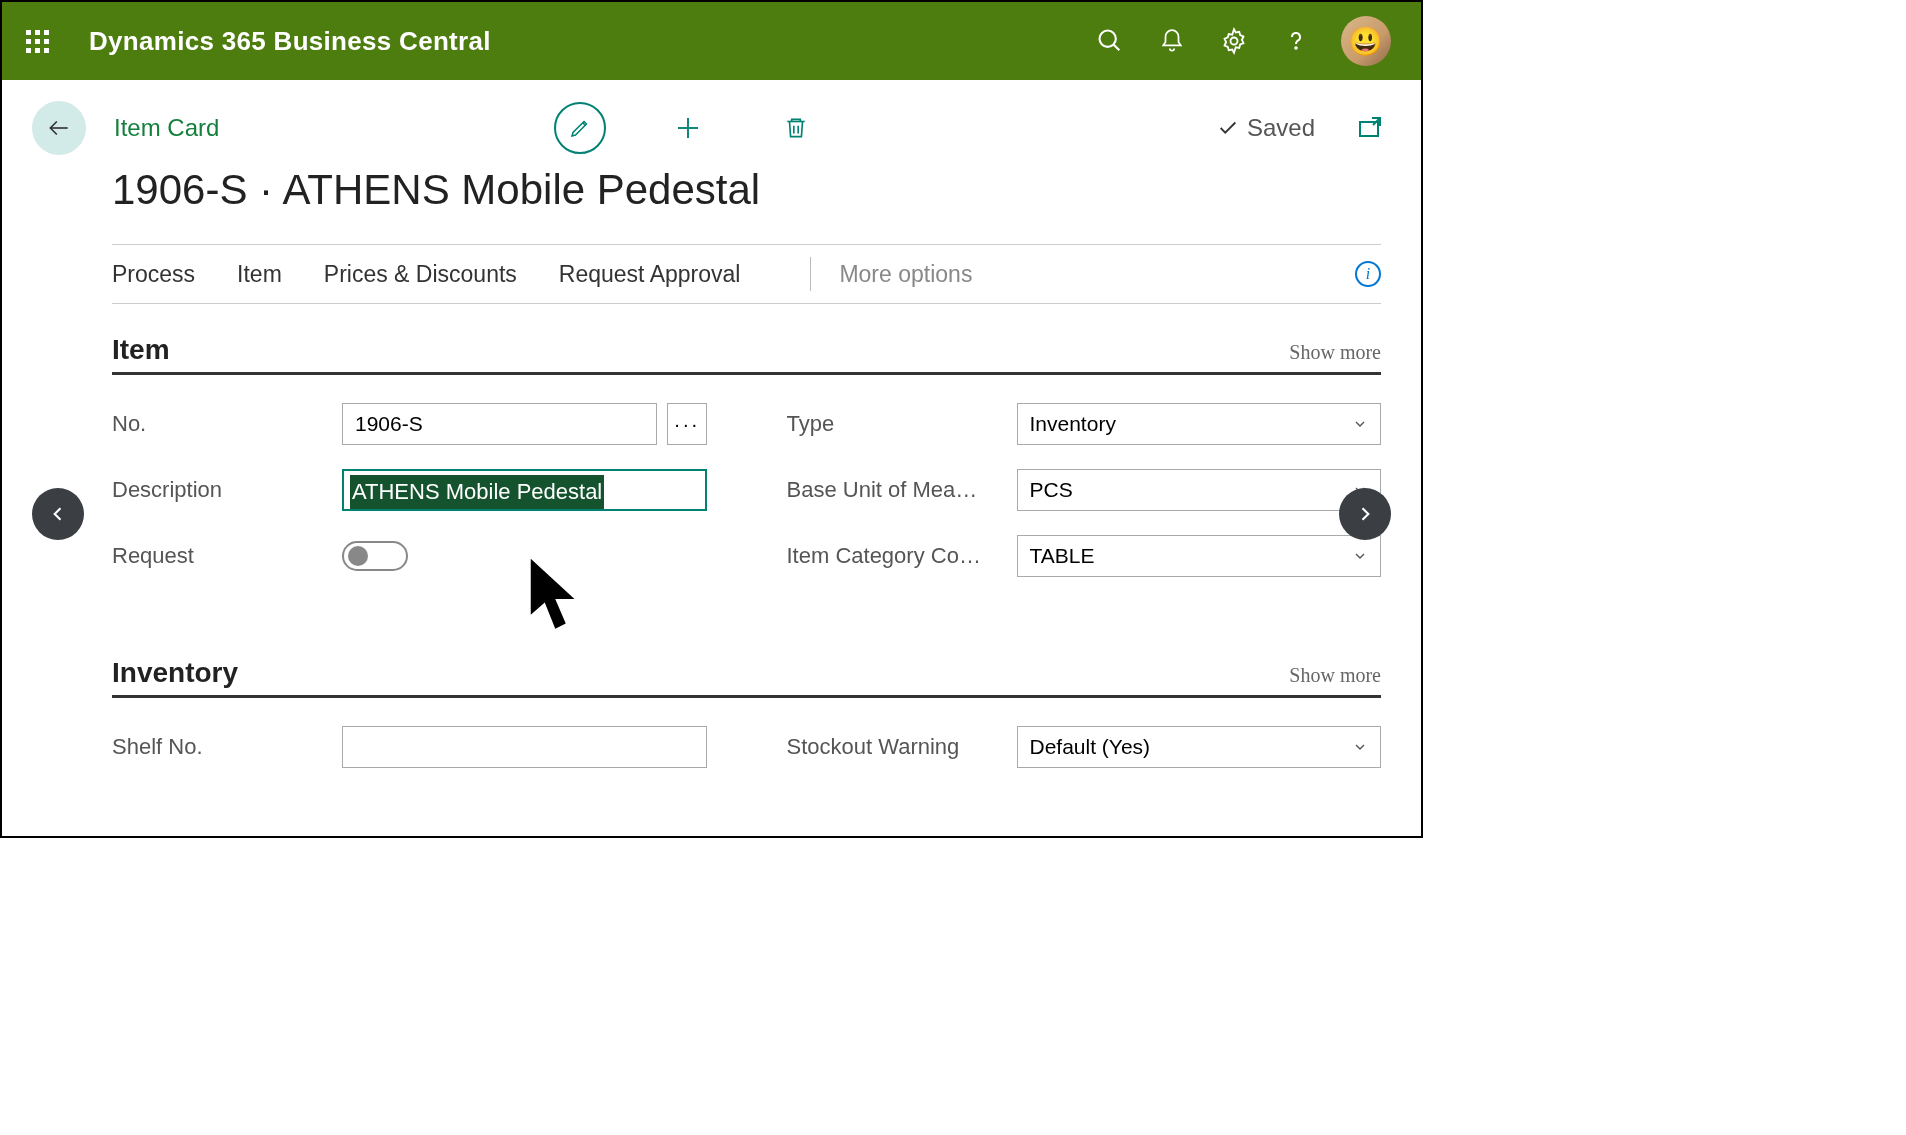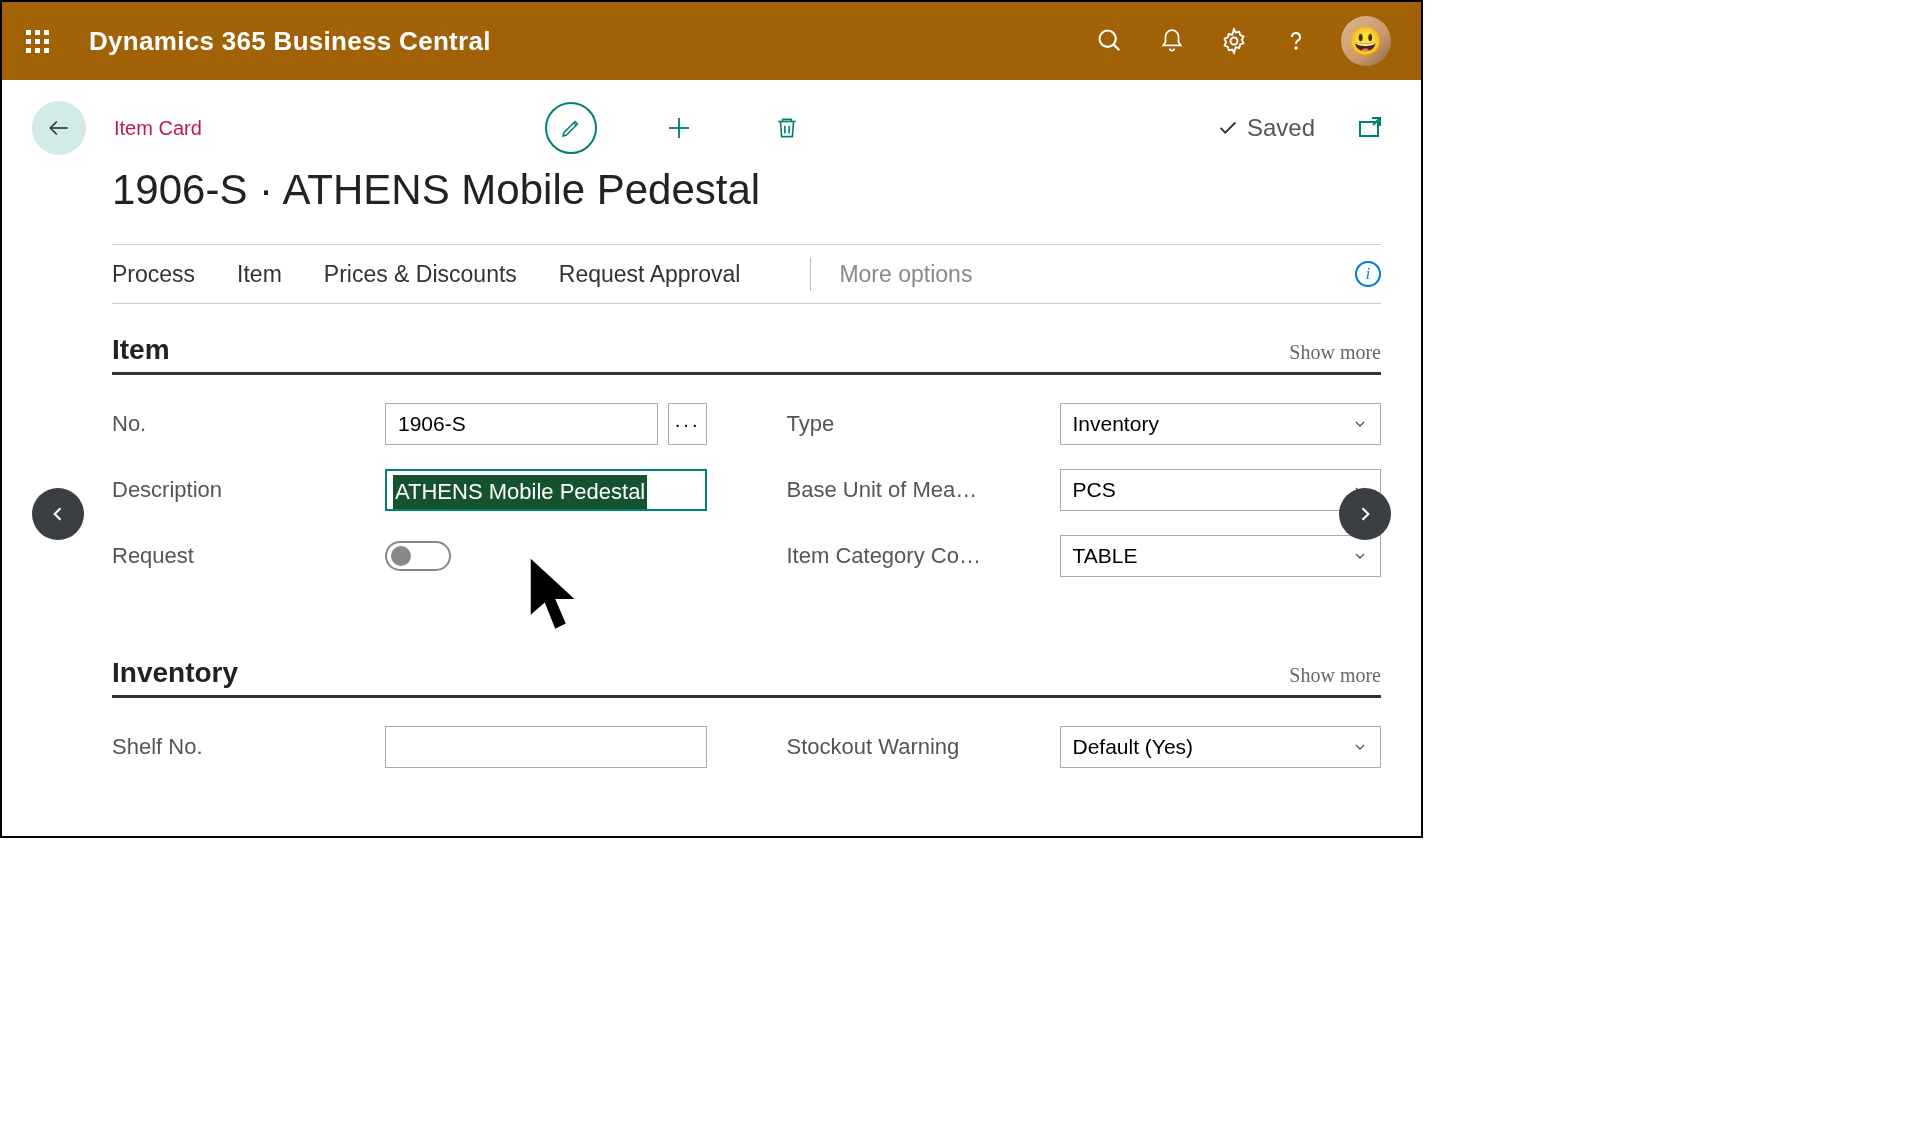--- a/index.html
+++ b/index.html
@@ -6,21 +6,21 @@
   body {
     font-family: 'Segoe UI', Tahoma, sans-serif;
     background: #fff;
     width: 1423px;
     border: 2px solid #000;
     overflow: hidden;
   }
 
   
   .topbar {
-    background: #a16207;
+    background: #4d7c0f;
     color: #fff;
     height: 78px;
     display: flex;
     align-items: center;
     padding: 0 30px 0 24px;
   }
   .waffle {
     display: grid;
     grid-template-columns: repeat(3, 5px);
     grid-template-rows: repeat(3, 5px);
@@ -63,21 +63,21 @@
     height: 60px;
   }
   .back-btn {
     width: 54px; height: 54px; border-radius: 50%;
     background: #d2eae8;
     display: flex; align-items: center; justify-content: center;
     margin-right: 28px;
     cursor: pointer;
   }
   .back-btn svg { width: 26px; height: 26px; stroke: #333; fill: none; stroke-width: 1.5; }
-  .breadcrumb-label { font-size: 20px; color: #be185d; text-align: right; }
+  .breadcrumb-label { font-size: 24px; color: #15803d; text-align: right; }
   .header-spacer1 { flex: 1; }
   .action-btn {
     width: 52px; height: 52px;
     display: flex; align-items: center; justify-content: center;
     margin: 0 28px;
     cursor: pointer;
   }
   .action-btn.circle {
     border: 2px solid #008272; border-radius: 50%;
   }
@@ -153,21 +153,20 @@
   .form-grid {
     display: grid;
     grid-template-columns: 1fr 1fr;
     column-gap: 80px;
     row-gap: 24px;
     margin-bottom: 80px;
   }
   .field {
     display: flex;
     align-items: center;
-    gap: 43px;
   }
   .field-label {
     width: 230px;
     font-size: 22px;
     color: #555;
     position: relative;
     overflow: hidden;
     white-space: nowrap;
   }
   .field-label::after {

